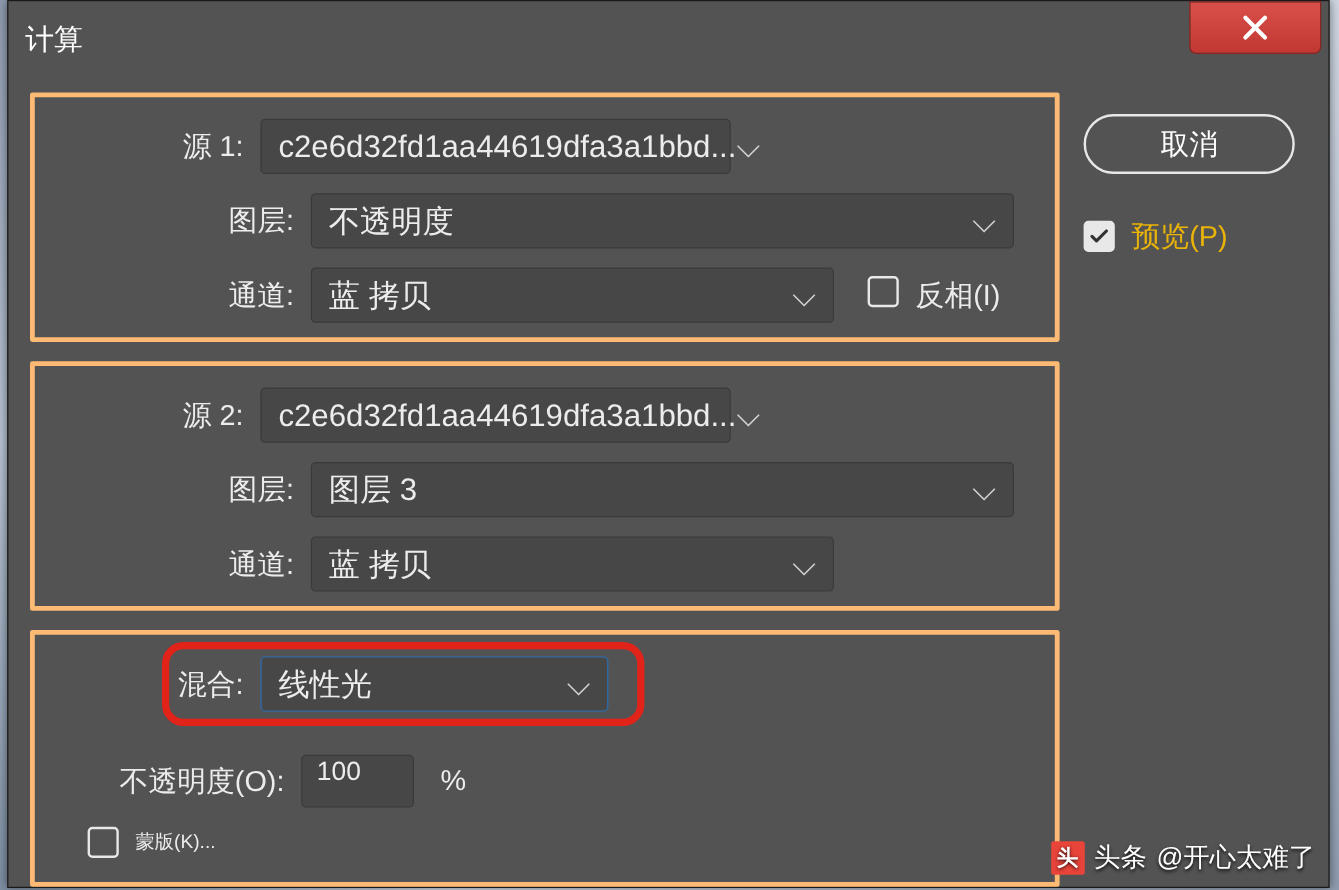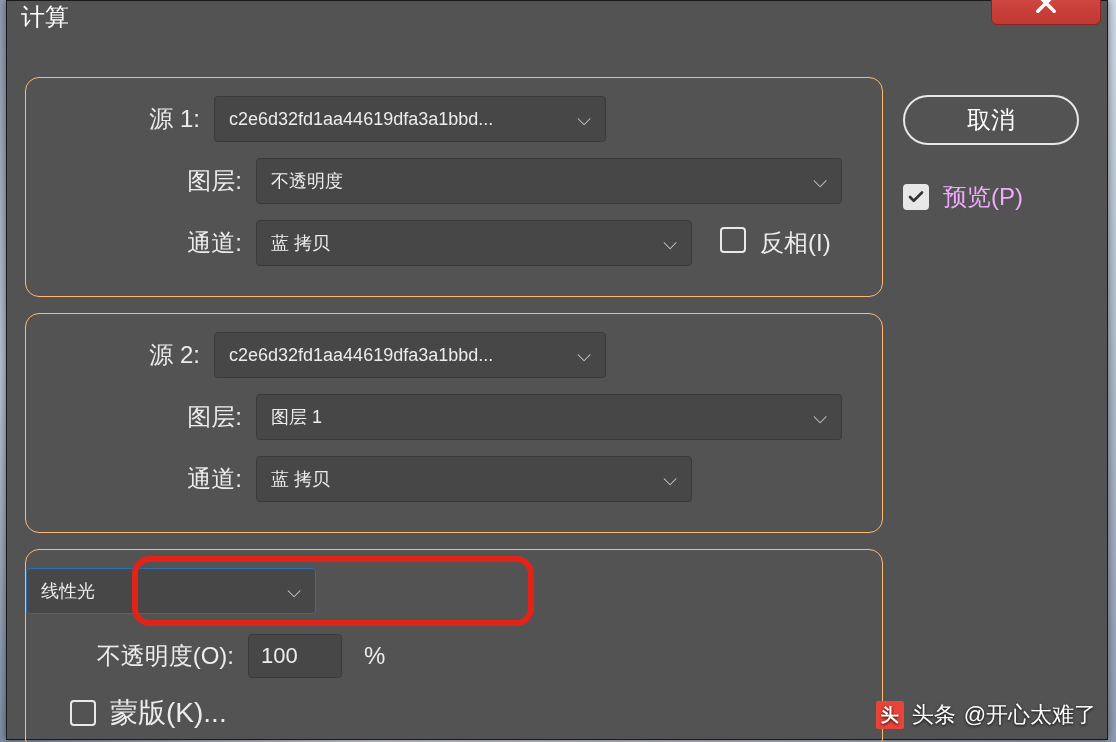--- a/index.html
+++ b/index.html
@@ -1,46 +1,46 @@
 <!DOCTYPE html>
 <html><head>
 <meta charset="utf-8">
 <style>
 *{box-sizing:border-box;margin:0;padding:0;font-family:"Microsoft YaHei",sans-serif}
 body{width:1116px;height:742px;background:linear-gradient(135deg,#8f9cb0 0%,#b8c4d3 20%,#7e8fa3 40%,#d0d8e3 60%,#8f9cb0 100%);overflow:hidden;position:relative}
 .dialog{position:absolute;top:0;left:6px;width:1102px;height:740px;background:#535353;border:1px solid #1a1a1a;box-shadow:0 0 8px rgba(0,0,0,.5)}
-.titlebar{height:64px;display:flex;align-items:flex-start;justify-content:space-between;padding:0 0 0 14px}
+.titlebar{height:64px;display:flex;align-items:center;justify-content:space-between;padding:0 0 0 14px}
 .title{color:#fff;font-size:24px;font-weight:400}
 .closebtn{width:110px;height:44px;background:linear-gradient(#d9504a,#c13832);border:1px solid #8b2420;border-radius:0 0 6px 6px;display:flex;align-items:center;justify-content:center;margin-top:-20px;margin-right:6px;cursor:pointer}
 .closebtn svg{width:28px;height:28px}
 .body{display:flex;padding:12px 18px 0 18px;gap:20px}
 .left{flex:1}
 .right{width:186px;padding-top:18px}
 .btn{width:176px;height:50px;border:2px solid #e8e8e8;border-radius:26px;background:transparent;color:#fff;font-size:24px;margin-bottom:22px;cursor:pointer;display:flex;align-items:center;justify-content:center}
-.chkrow{display:flex;align-items:center;gap:14px;margin-top:36px;color:#f0abfc;font-size:24px}
+.chkrow{display:flex;align-items:center;gap:14px;margin-top:36px;color:#eab308;font-size:24px}
 .chk{width:26px;height:26px;border:2px solid #e8e8e8;border-radius:4px;display:flex;align-items:center;justify-content:center;cursor:pointer}
 .chk.on{background:#e8e8e8}
 .chk.on svg{display:block}
 .chk svg{display:none;width:18px;height:18px}
-.group{border:1px solid #fdba74;border-radius:14px;padding:18px 18px 30px 0;margin-bottom:16px;position:relative}
+.group{border:4px solid #fdba74;border-radius:2px;padding:18px 18px 12px 0;margin-bottom:16px;position:relative}
 .row{display:flex;align-items:center;margin-bottom:16px}
 .row:last-child{margin-bottom:0}
 .lbl{width:230px;text-align:right;color:#ececec;font-size:24px;padding-right:14px}
 .lbl.n{width:188px}
-.dd{height:46px;background:#474747;border:1px solid #3a3a3a;border-radius:4px;color:#ececec;font-size:18px;display:flex;align-items:center;justify-content:space-between;padding:0 14px;cursor:pointer}
+.dd{height:46px;background:#474747;border:1px solid #3a3a3a;border-radius:4px;color:#ececec;font-size:26px;display:flex;align-items:center;justify-content:space-between;padding:0 14px;cursor:pointer}
 .dd .chev{opacity:.85}
 .w1{width:392px}
 .w2{width:586px}
 .w3{width:436px}
 .w4{width:290px}
 .inv{display:flex;align-items:flex-start;gap:14px;margin-left:28px;color:#ececec;font-size:24px}
 .hl{position:absolute;border:6px solid #e2231a;border-radius:18px;pointer-events:none}
-.num{width:94px;height:44px;background:#474747;border:1px solid #3a3a3a;border-radius:4px;color:#ececec;font-size:22px;padding:0 12px;display:flex;align-items:center}
+.num{width:94px;height:44px;background:#474747;border:1px solid #3a3a3a;border-radius:4px;color:#ececec;font-size:22px;padding:0 12px;display:flex;}
 .pct{color:#ececec;font-size:24px;margin-left:22px}
-.mask{display:flex;align-items:center;gap:14px;color:#ececec;font-size:28px;margin:14px 0 0 44px}
+.mask{display:flex;align-items:center;gap:14px;color:#ececec;font-size:16px;margin:14px 0 0 44px}
 .watermark{position:absolute;bottom:12px;right:20px;color:#fff;font-size:22px;display:flex;align-items:center;gap:8px;text-shadow:0 1px 3px rgba(0,0,0,.9)}
 .wmico{width:28px;height:28px;background:#e8443a;display:flex;align-items:center;justify-content:center;font-size:18px;font-weight:700;color:#fff;border-radius:2px}
 </style>
 </head>
 <body>
 
 <div class="dialog">
   <div class="titlebar">
     <div class="title">计算</div>
     <div class="closebtn">
@@ -85,42 +85,43 @@
         <div class="row">
           <div class="lbl n">源 2:</div>
           <div class="dd w1">
             <span>c2e6d32fd1aa44619dfa3a1bbd...</span>
             <span class="chev">⌵</span>
           </div>
         </div>
         <div class="row">
           <div class="lbl">图层:</div>
           <div class="dd w2">
-            <span>图层 1</span>
+            <span>图层 3</span>
             <span class="chev">⌵</span>
           </div>
         </div>
         <div class="row">
           <div class="lbl">通道:</div>
           <div class="dd w3">
             <span>蓝 拷贝</span>
             <span class="chev">⌵</span>
           </div>
         </div>
       </div>
 
       <div class="group" style="position:relative;padding-bottom:20px">
         <div class="hl" style="top:6px;left:106px;width:402px;height:70px"></div>
         <div class="row">
+          <div class="lbl n">混合:</div>
           <div class="dd w4" style="border:1px solid #2a6fb5">
             <span>线性光</span>
             <span class="chev">⌵</span>
           </div>
         </div>
-        <div class="row" style="margin-top:20px">
+        <div class="row" style="margin-top:36px">
           <div class="lbl" style="width:222px">不透明度(O):</div>
           <div class="num">
               <span>100</span>
             </div>
           <div class="pct">%</div>
         </div>
         <div class="mask">
           <div class="chk"></div>
           <span>蒙版(K)...</span>
         </div>

